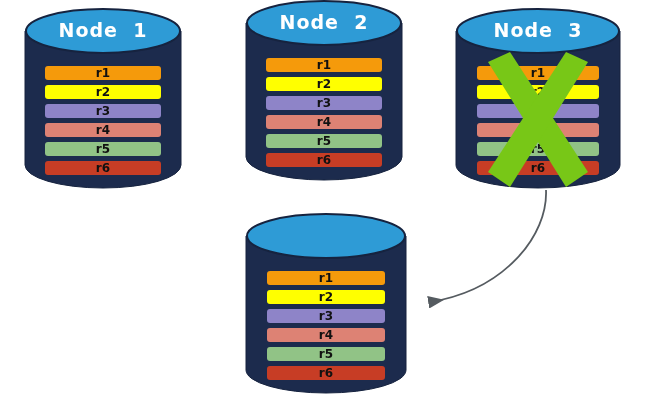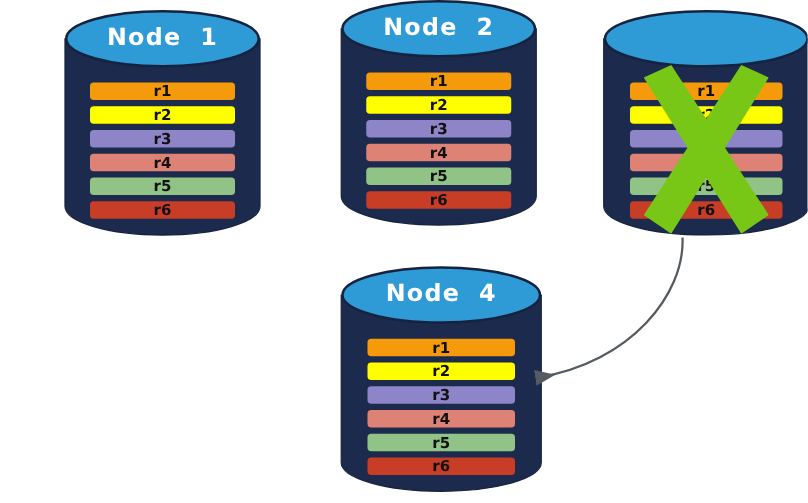--- a/index.html
+++ b/index.html
@@ -15,21 +15,20 @@
     font-family: "DejaVu Sans", sans-serif;
   }
   #stage {
     position: absolute;
     left: 0; top: 0;
     width: 646px;
     height: 402px;
   }
   .node {
     position: absolute;
-    margin-left: 27px;
   }
   .node-svg {
     position: absolute;
     left: 0; top: 0;
     overflow: visible;
   }
   .node-title {
     position: absolute;
     left: 0;
     width: 100%;
@@ -134,20 +133,21 @@
           <div class="row-bar" style="background: rgb(199, 61, 37);">
             <span>r6</span>
           </div>
         </div>
       </div>
       <div class="node" style="left: 456px; top: 8px; width: 164px; height: 180px;">
         <svg class="node-svg" width="164" height="180" viewBox="0 0 164 180">
           <path d="M 0 23 L 0 157 A 82 23 0 0 0 164 157 L 164 23 Z" fill="#1C2B4D" stroke="#16233F" stroke-width="1"></path>
           <ellipse cx="82" cy="23" rx="81" ry="22" fill="#2E9BD6" stroke="#16233F" stroke-width="2"></ellipse>
         </svg>
+        <div class="node-title" style="top: 11px;">Node  3</div>
         <div class="rows" style="top: 58px;">
           <div class="row-bar" style="background: rgb(245, 154, 11);">
             <span>r1</span>
           </div>
           <div class="row-bar" style="background: rgb(255, 255, 0);">
             <span>r2</span>
           </div>
           <div class="row-bar" style="background: rgb(142, 132, 200);">
             <span>r3</span>
           </div>
@@ -166,21 +166,20 @@
             <polygon points="0,10 22,0 100,120 78,135"></polygon>
             <polygon points="78,0 100,10 22,135 0,120"></polygon>
           </g>
         </svg>
       </div>
       <div class="node" style="left: 246px; top: 213px; width: 160px; height: 180px;">
         <svg class="node-svg" width="160" height="180" viewBox="0 0 160 180">
           <path d="M 0 23 L 0 157 A 80 23 0 0 0 160 157 L 160 23 Z" fill="#1C2B4D" stroke="#16233F" stroke-width="1"></path>
           <ellipse cx="80" cy="23" rx="79" ry="22" fill="#2E9BD6" stroke="#16233F" stroke-width="2"></ellipse>
         </svg>
-        <div class="node-title" style="top: 11px;">Node  4</div>
         <div class="rows" style="top: 58px;">
           <div class="row-bar" style="background: rgb(245, 154, 11);">
             <span>r1</span>
           </div>
           <div class="row-bar" style="background: rgb(255, 255, 0);">
             <span>r2</span>
           </div>
           <div class="row-bar" style="background: rgb(142, 132, 200);">
             <span>r3</span>
           </div>

